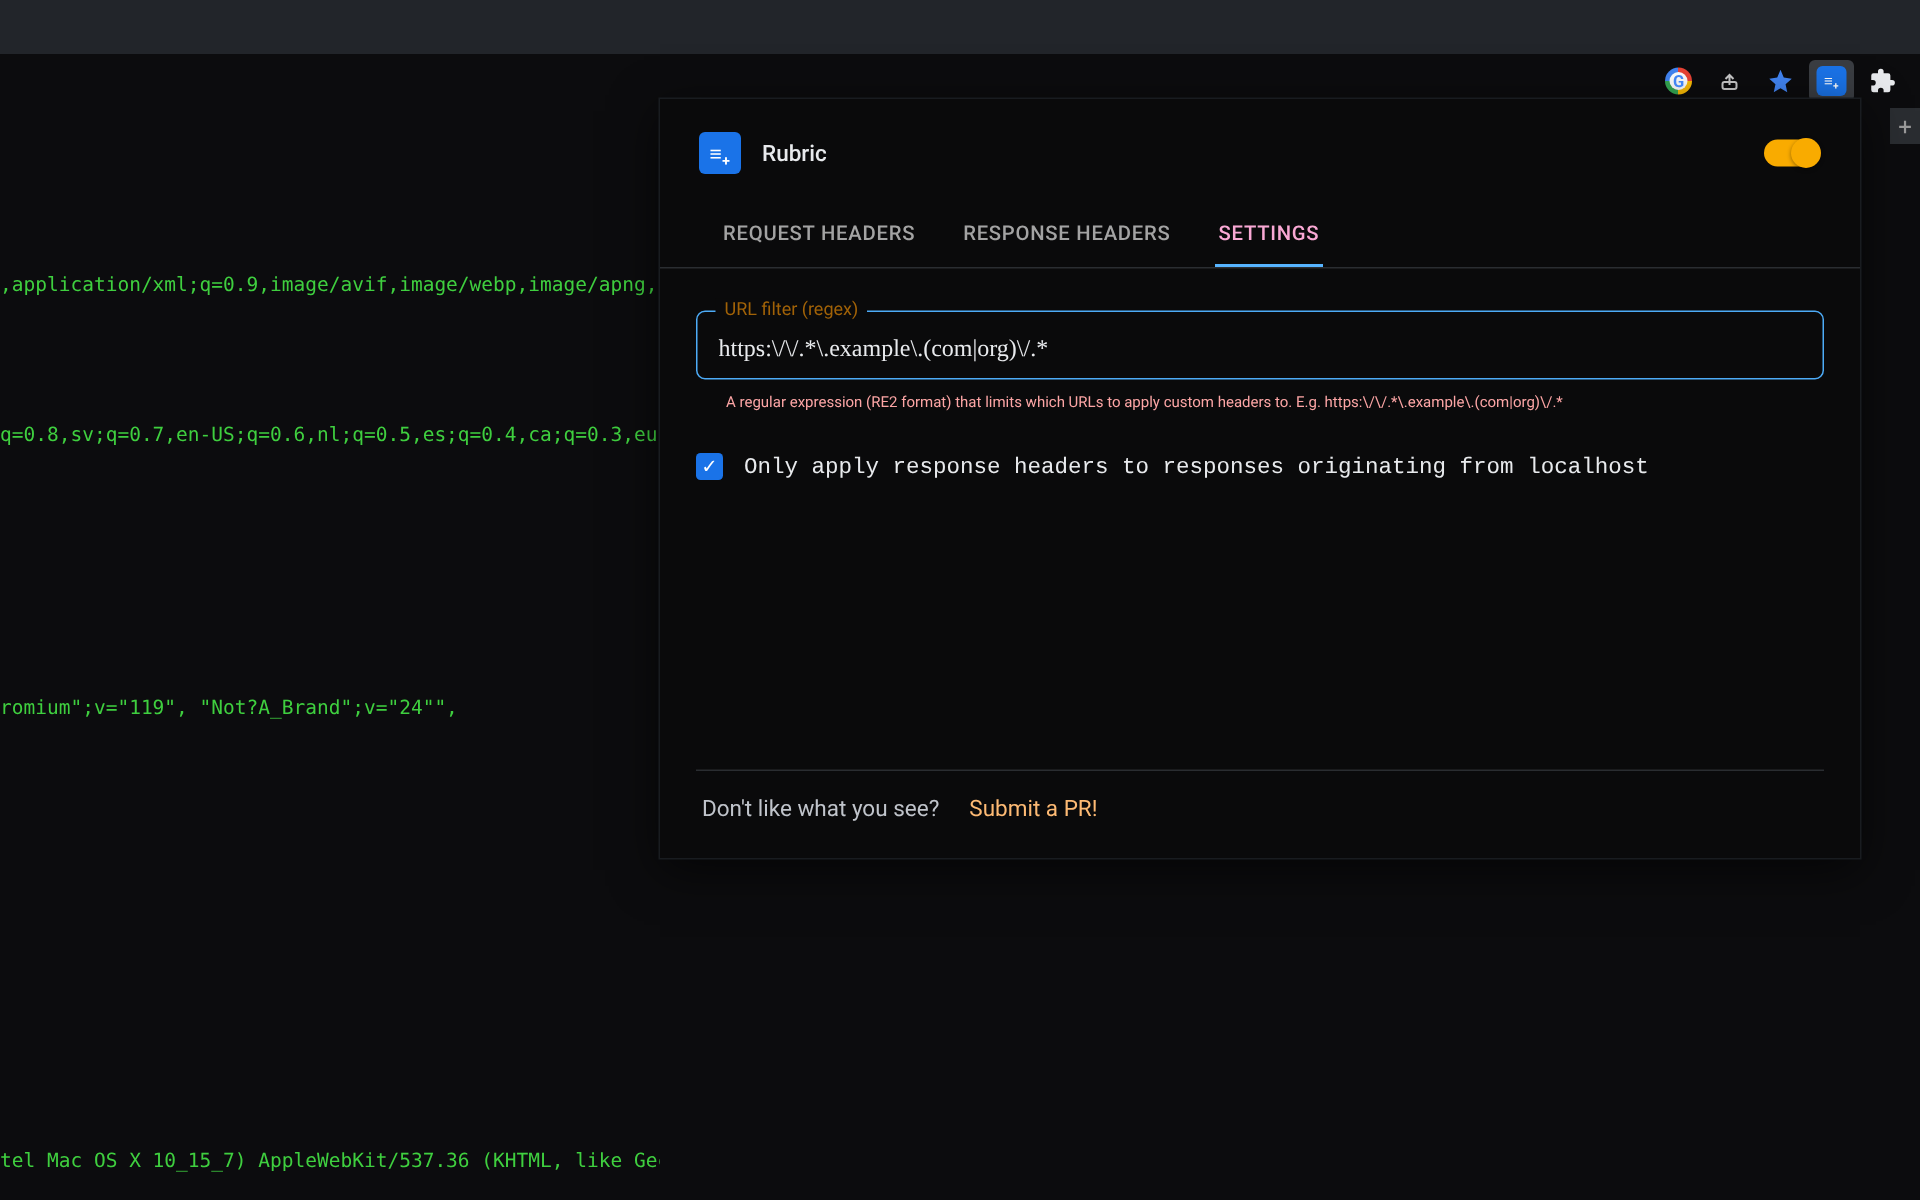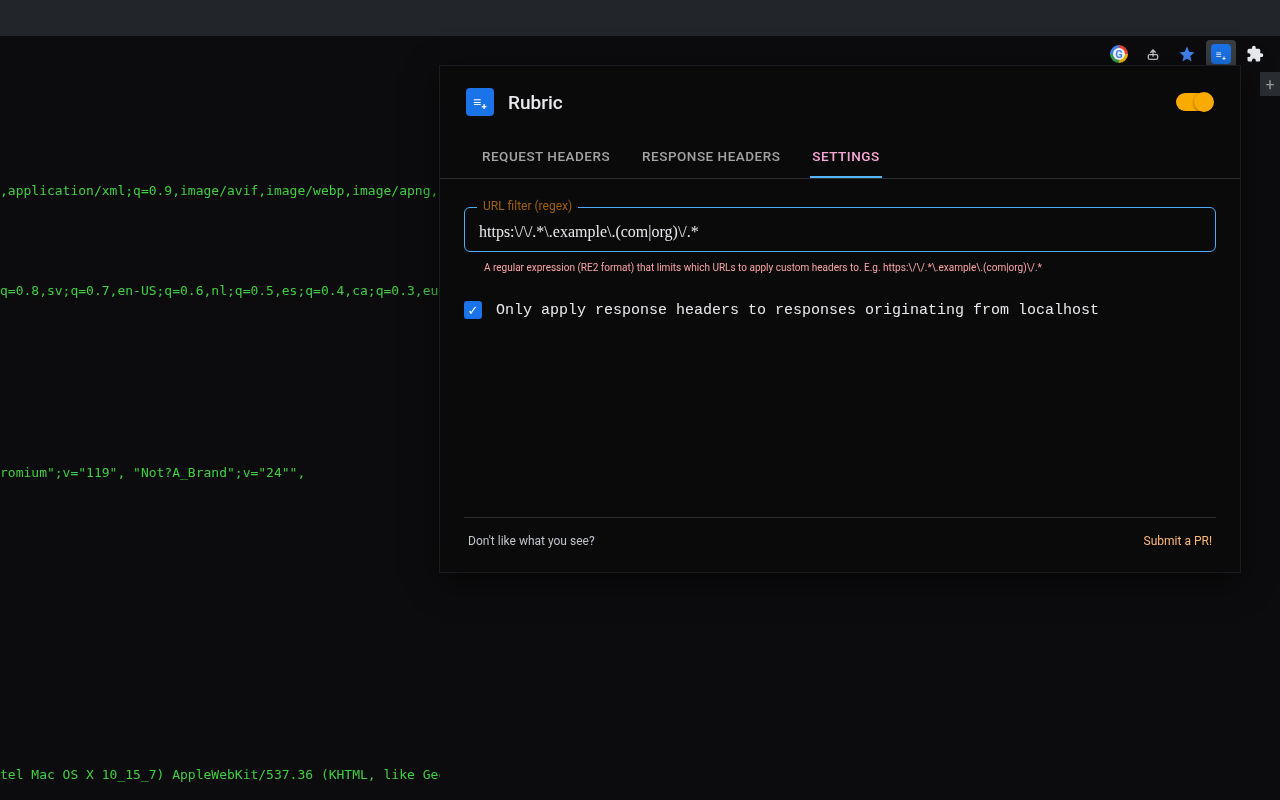--- a/index.html
+++ b/index.html
@@ -85,21 +85,21 @@
       padding: 22px 28px 10px 26px;
     }
     .popup-header .logo{
       width:28px;height:28px;border-radius:4px;
       background:#1a73e8;
       display:flex;align-items:center;justify-content:center;
       color:#fff;font-size:14px;font-weight:700;
       margin-right:14px;
     }
     .popup-header .title{
-      color:#e8eaed;font-size:19px;font-weight:500;flex:1;
+      color:#e8eaed;font-size:15px;font-weight:500;flex:1;
     }
     
     .switch{
       width:36px;height:18px;border-radius:10px;
       background:#f9ab00;position:relative;
     }
     .switch::after{
       content:"";position:absolute;top:-1px;right:-2px;
       width:20px;height:20px;border-radius:50%;background:#f9ab00;
       box-shadow:0 1px 3px rgba(0,0,0,.4);
@@ -147,22 +147,22 @@
     .checkbox{
       width:18px;height:18px;border-radius:3px;background:#1a73e8;
       display:flex;align-items:center;justify-content:center;color:#fff;font-size:13px;
     }
     .checkbox-label{ font-size:15px; color:#e8eaed;font-family:Liberation Mono, monospace; }
 
     .footer{
       margin-top:auto;
       border-top:1px solid #2a2d31;
       padding:16px 4px 24px;
-      display:flex; justify-content:space-between;
-      font-size:12px; color:#c0c4cb;
+      display:flex; justify-content:flex-start;
+      font-size:15px; color:#c0c4cb;
     }
     .footer a{ color:#fdba74; text-decoration:none; margin-left:20px; }
 
     .ext-icon{
       width:20px;height:20px;border-radius:4px;background:#1a73e8;
       display:flex;align-items:center;justify-content:center;color:#fff;font-size:10px;font-weight:700;
     }
     .puzzle{color:#e8eaed;}
     .share svg, .puzzle svg, .star svg { display:block; }
   </style>

